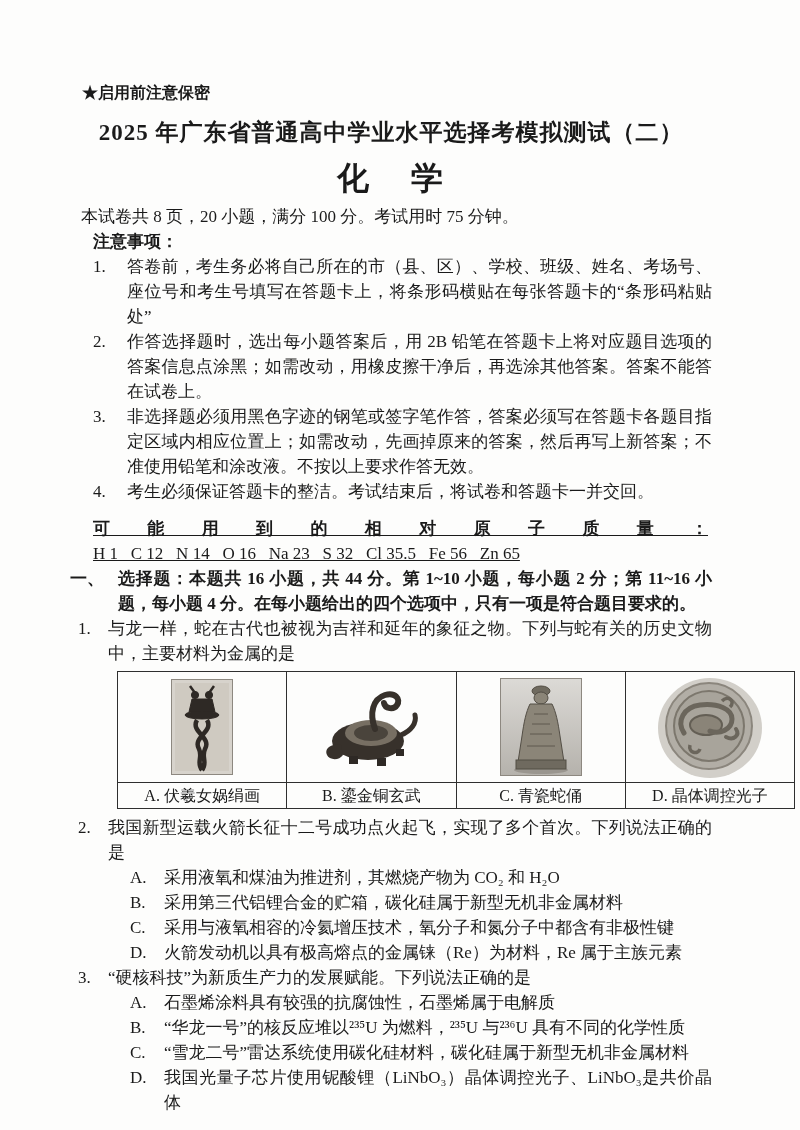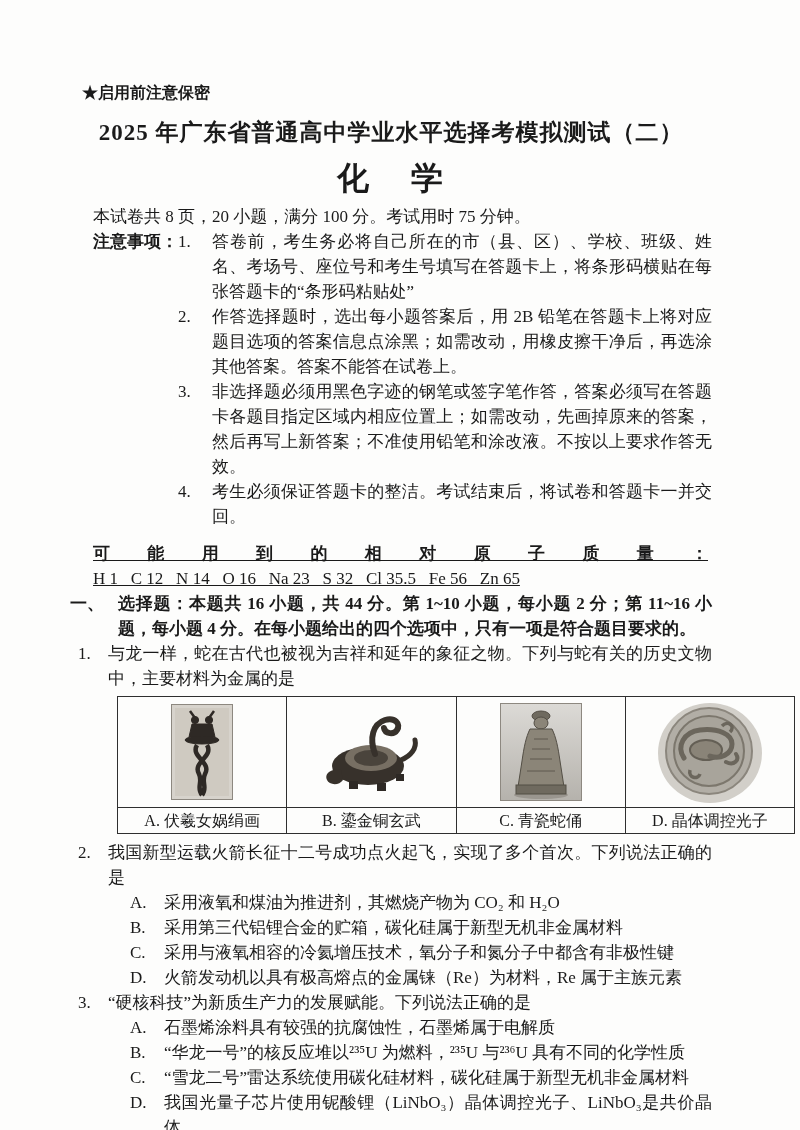--- a/index.html
+++ b/index.html
@@ -10,22 +10,22 @@
     background:#fdfdfc;
     padding:82px 88px 0 70px;
     overflow:hidden;
     font-family:"Liberation Serif","DejaVu Serif",serif;
     color:#1a1a1a;
   }
   .security{margin-left:12px;font-size:16px;font-weight:bold;line-height:22px;}
   .title{margin:14px 0 0 0;text-align:center;font-size:23px;font-weight:bold;line-height:30px;letter-spacing:1px;}
   .subject{margin:8px 0 0 0;text-align:center;font-size:32px;font-weight:bold;line-height:44px;white-space:pre;letter-spacing:2px;}
   .bodytext{font-size:17px;line-height:25px;text-align:justify;}
-  .intro{margin:4px 0 0 23px;}
-  .notice{display:flex;margin-left:23px;align-items:flex-start;}
+  .intro{margin:4px 0 0 11px;}
+  .notice{display:flex;margin-left:23px;align-items:flex-start;flex-direction:column;}
   .notice-label{font-weight:bold;white-space:nowrap;flex:0 0 auto;}
   .notice-items{flex:1;}
   .hang{display:flex;align-items:flex-start;}
   .n-num{flex:0 0 34px;}
   .n-text{flex:1;text-align:justify;}
   .masses{margin:12px 4px 0 23px;text-decoration:underline;}
   .masses-label{font-weight:bold;}
   .masses-values{white-space:pre;}
   .section{font-weight:bold;margin-top:0;}
   .sec-num{flex:0 0 48px;}

